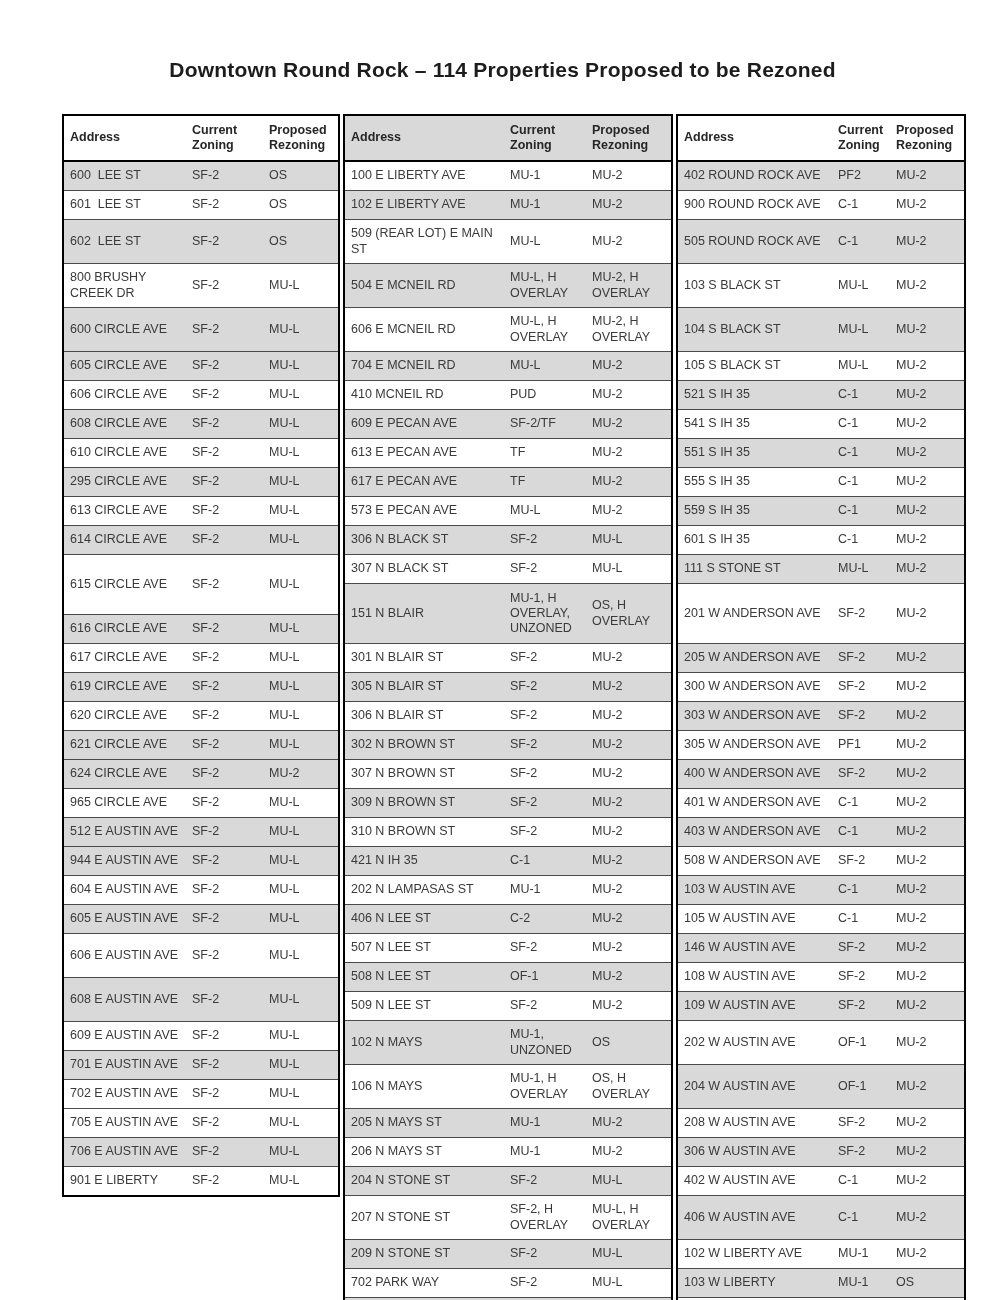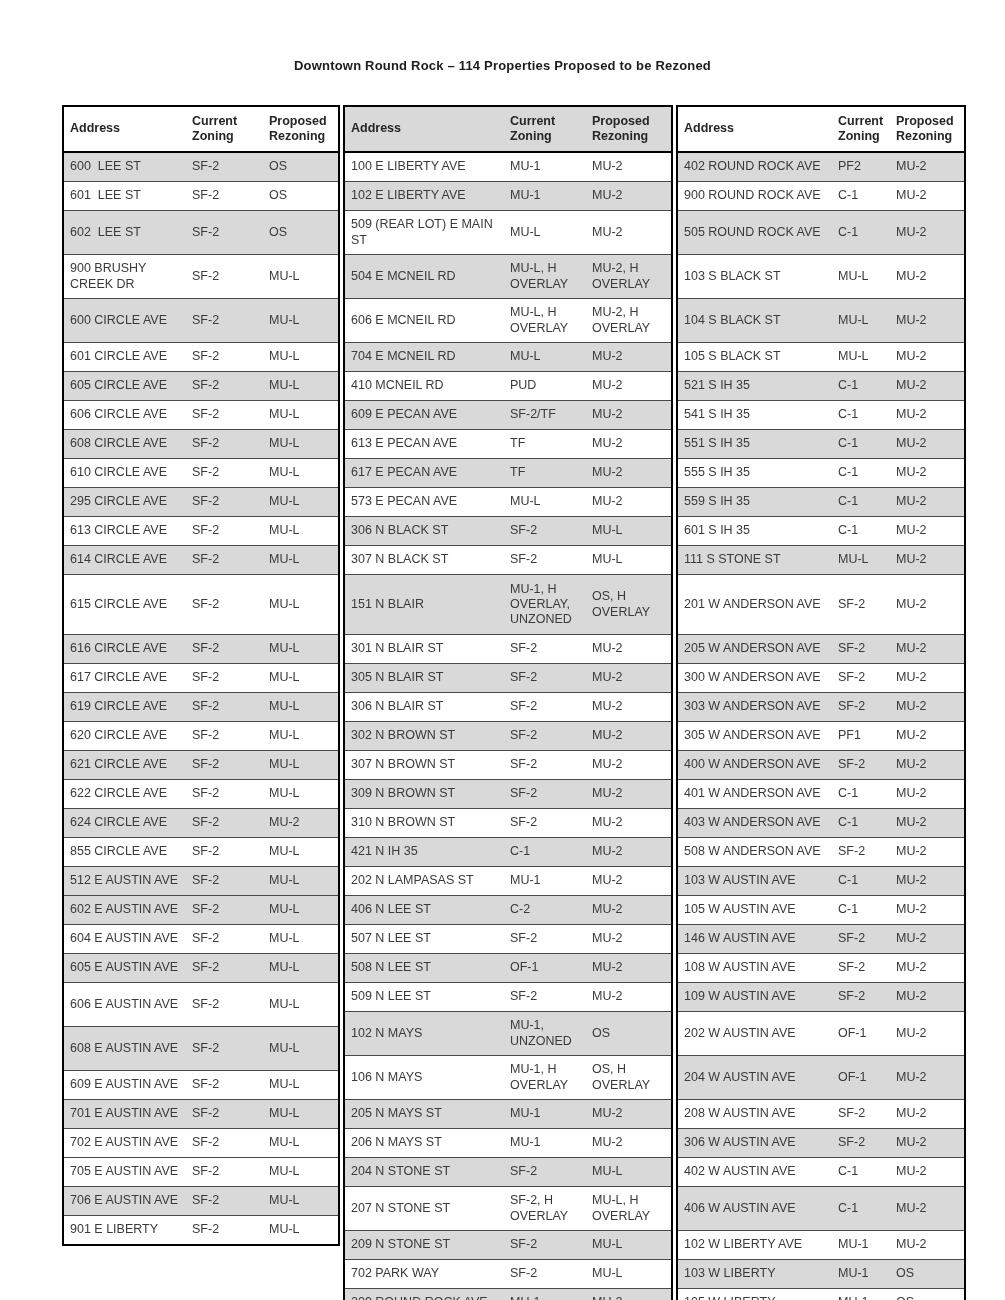--- a/index.html
+++ b/index.html
@@ -10,21 +10,21 @@
     width: 1005px;
     height: 1300px;
     background: #ffffff;
     font-family: "Liberation Sans", sans-serif;
     color: var(--text, #3a3a3a);
     overflow: hidden;
   }
   .page-title {
     margin: 58px 25px 0 25px;
     text-align: center;
-    font-size: 13px;
+    font-size: 21px;
     font-weight: bold;
     color: #1c1c1c;
     letter-spacing: 0.2px;
   }
   .tables-wrap {
     display: flex;
     gap: 3px;
     align-items: flex-start;
     margin: 32px 0 0 62px;
   }
@@ -102,31 +102,26 @@
           <td>601  LEE ST</td>
           <td>SF-2</td>
           <td>OS</td>
         </tr>
         <tr class="lines-2 shaded">
           <td>602  LEE ST</td>
           <td>SF-2</td>
           <td>OS</td>
         </tr>
         <tr class="lines-2">
-          <td>900 BRUSHY CREEK DR</td>
+          <td>800 BRUSHY CREEK DR</td>
           <td>SF-2</td>
           <td>MU-L</td>
         </tr>
         <tr class="lines-2 shaded">
           <td>600 CIRCLE AVE</td>
-          <td>SF-2</td>
-          <td>MU-L</td>
-        </tr>
-        <tr class="lines-1">
-          <td>601 CIRCLE AVE</td>
           <td>SF-2</td>
           <td>MU-L</td>
         </tr>
         <tr class="lines-1 shaded">
           <td>605 CIRCLE AVE</td>
           <td>SF-2</td>
           <td>MU-L</td>
         </tr>
         <tr class="lines-1">
           <td>606 CIRCLE AVE</td>
@@ -181,42 +176,37 @@
         <tr class="lines-1">
           <td>620 CIRCLE AVE</td>
           <td>SF-2</td>
           <td>MU-L</td>
         </tr>
         <tr class="lines-1 shaded">
           <td>621 CIRCLE AVE</td>
           <td>SF-2</td>
           <td>MU-L</td>
         </tr>
-        <tr class="lines-1">
-          <td>622 CIRCLE AVE</td>
-          <td>SF-2</td>
-          <td>MU-L</td>
-        </tr>
         <tr class="lines-1 shaded">
           <td>624 CIRCLE AVE</td>
           <td>SF-2</td>
           <td>MU-2</td>
         </tr>
         <tr class="lines-1">
-          <td>855 CIRCLE AVE</td>
+          <td>965 CIRCLE AVE</td>
           <td>SF-2</td>
           <td>MU-L</td>
         </tr>
         <tr class="lines-1 shaded">
           <td>512 E AUSTIN AVE</td>
           <td>SF-2</td>
           <td>MU-L</td>
         </tr>
         <tr class="lines-1 shaded">
-          <td>602 E AUSTIN AVE</td>
+          <td>944 E AUSTIN AVE</td>
           <td>SF-2</td>
           <td>MU-L</td>
         </tr>
         <tr class="lines-1">
           <td>604 E AUSTIN AVE</td>
           <td>SF-2</td>
           <td>MU-L</td>
         </tr>
         <tr class="lines-1 shaded">
           <td>605 E AUSTIN AVE</td>

